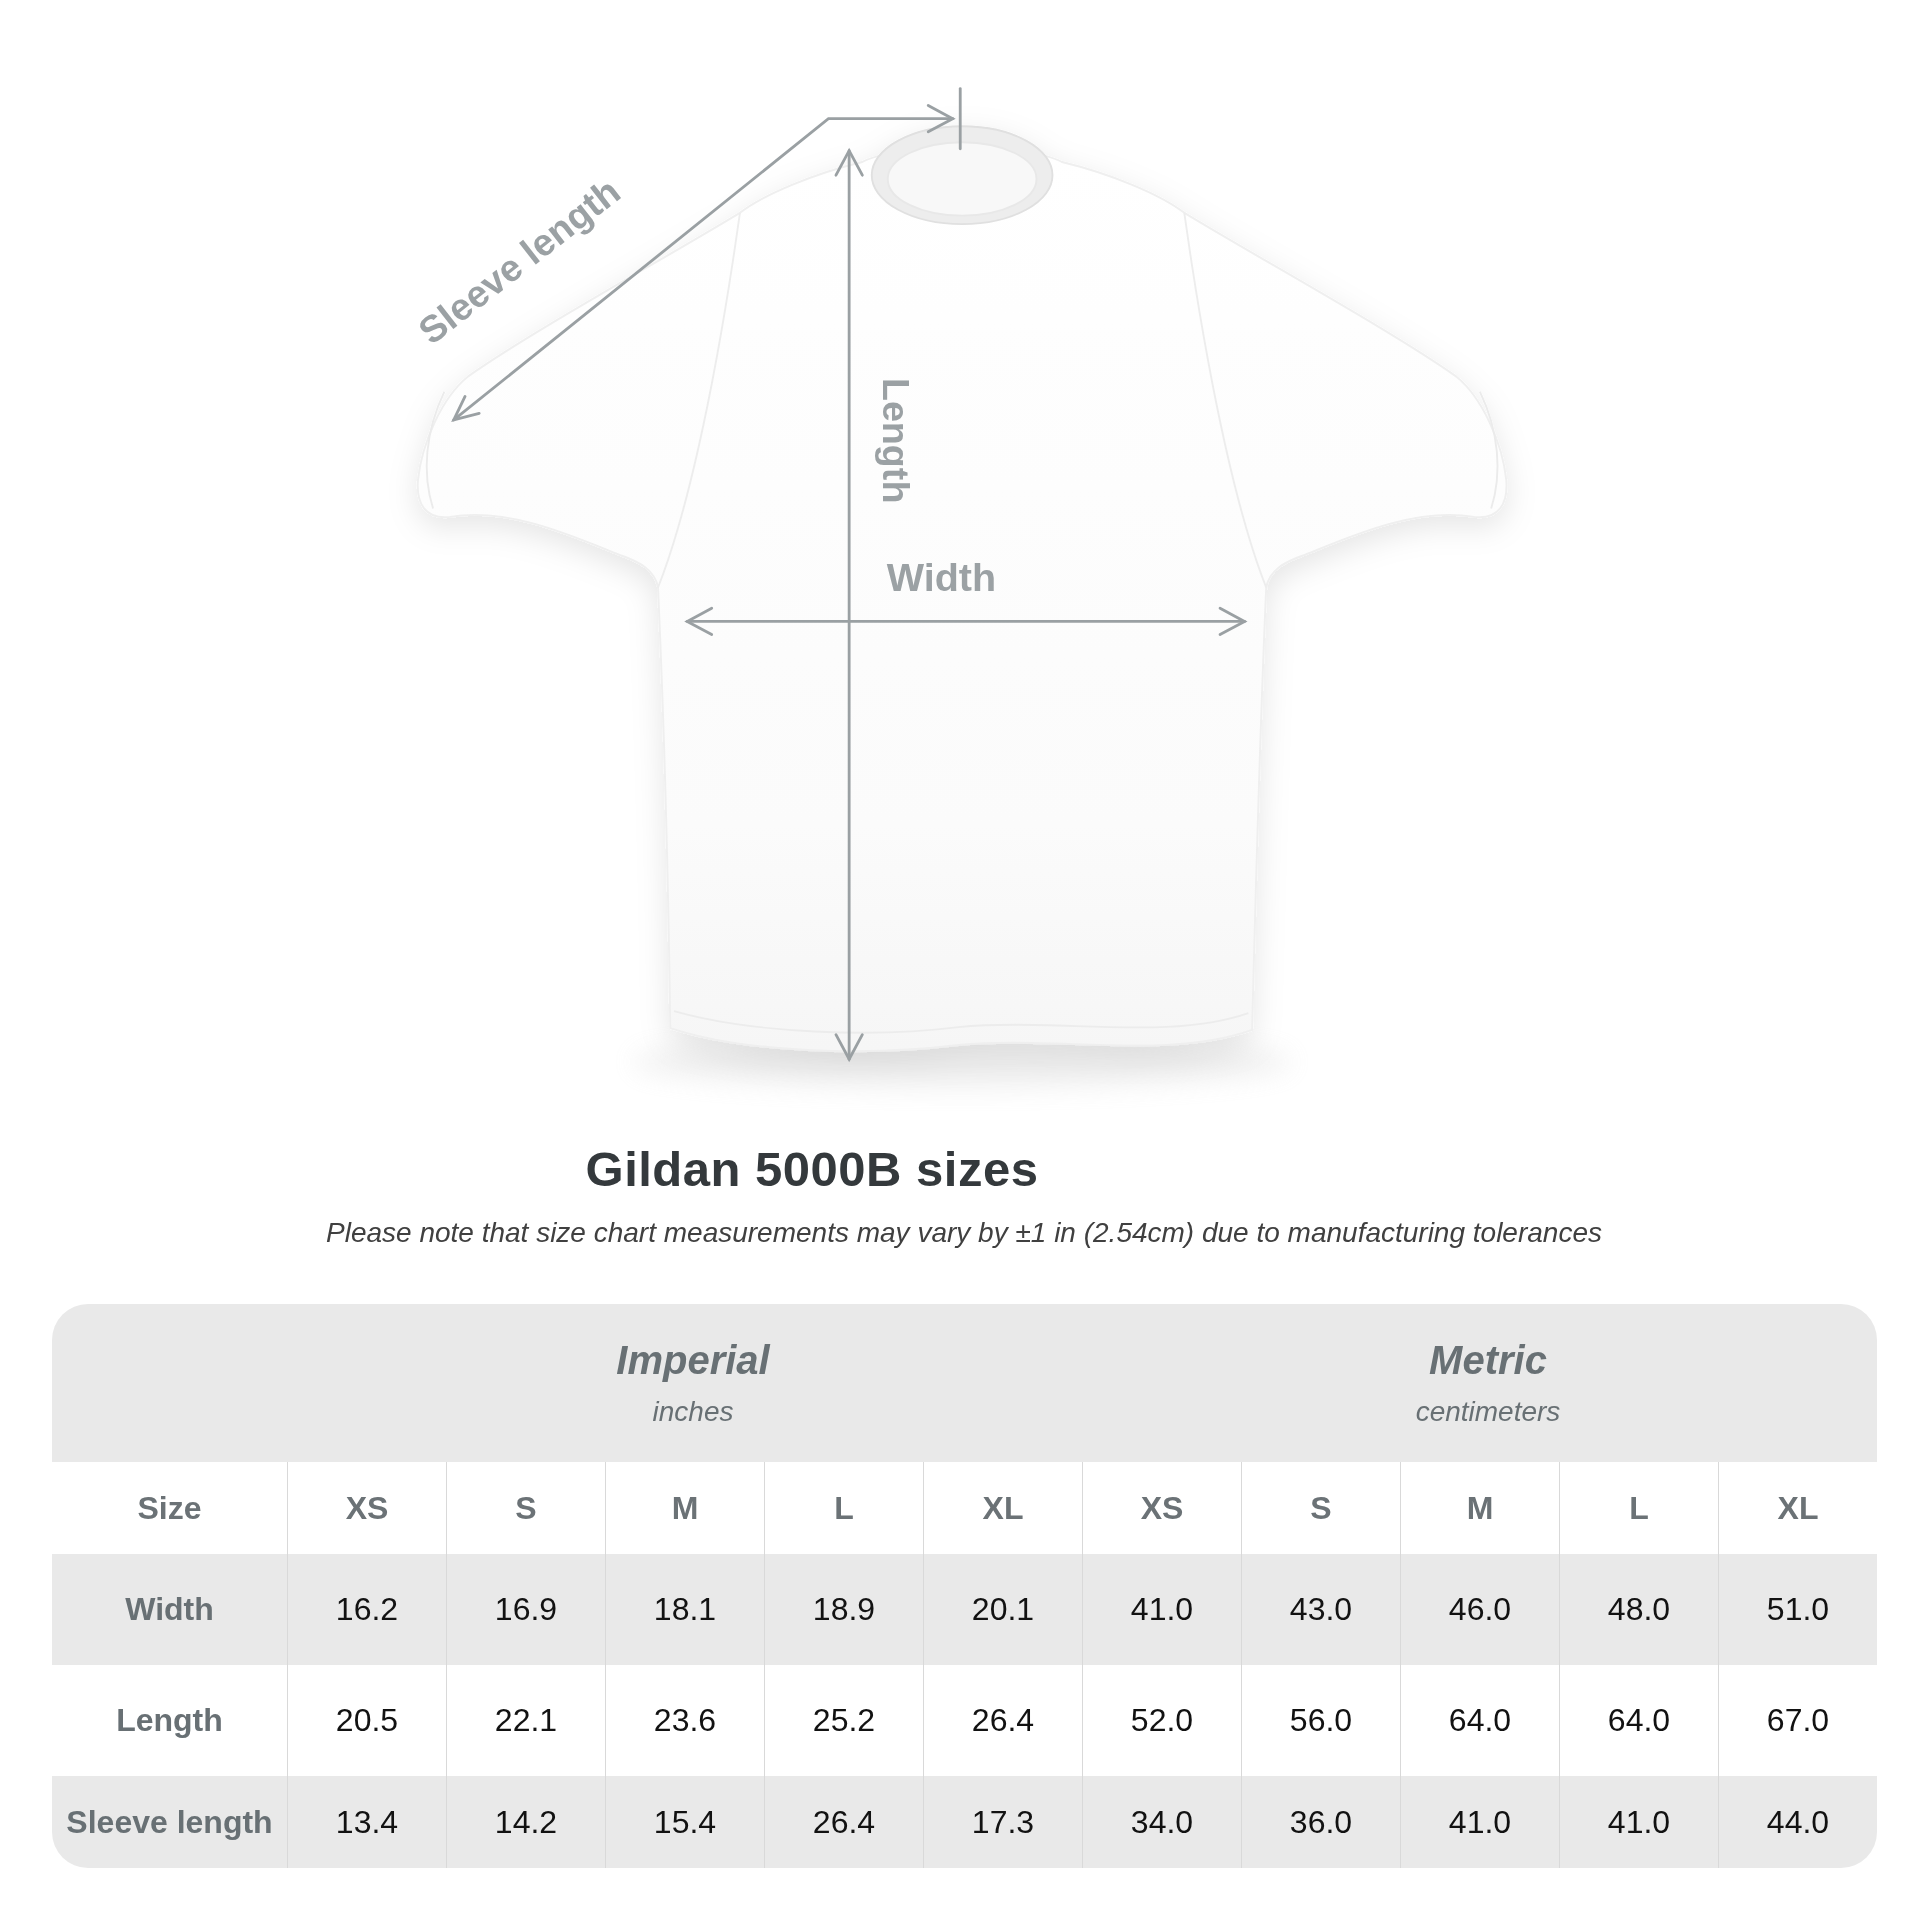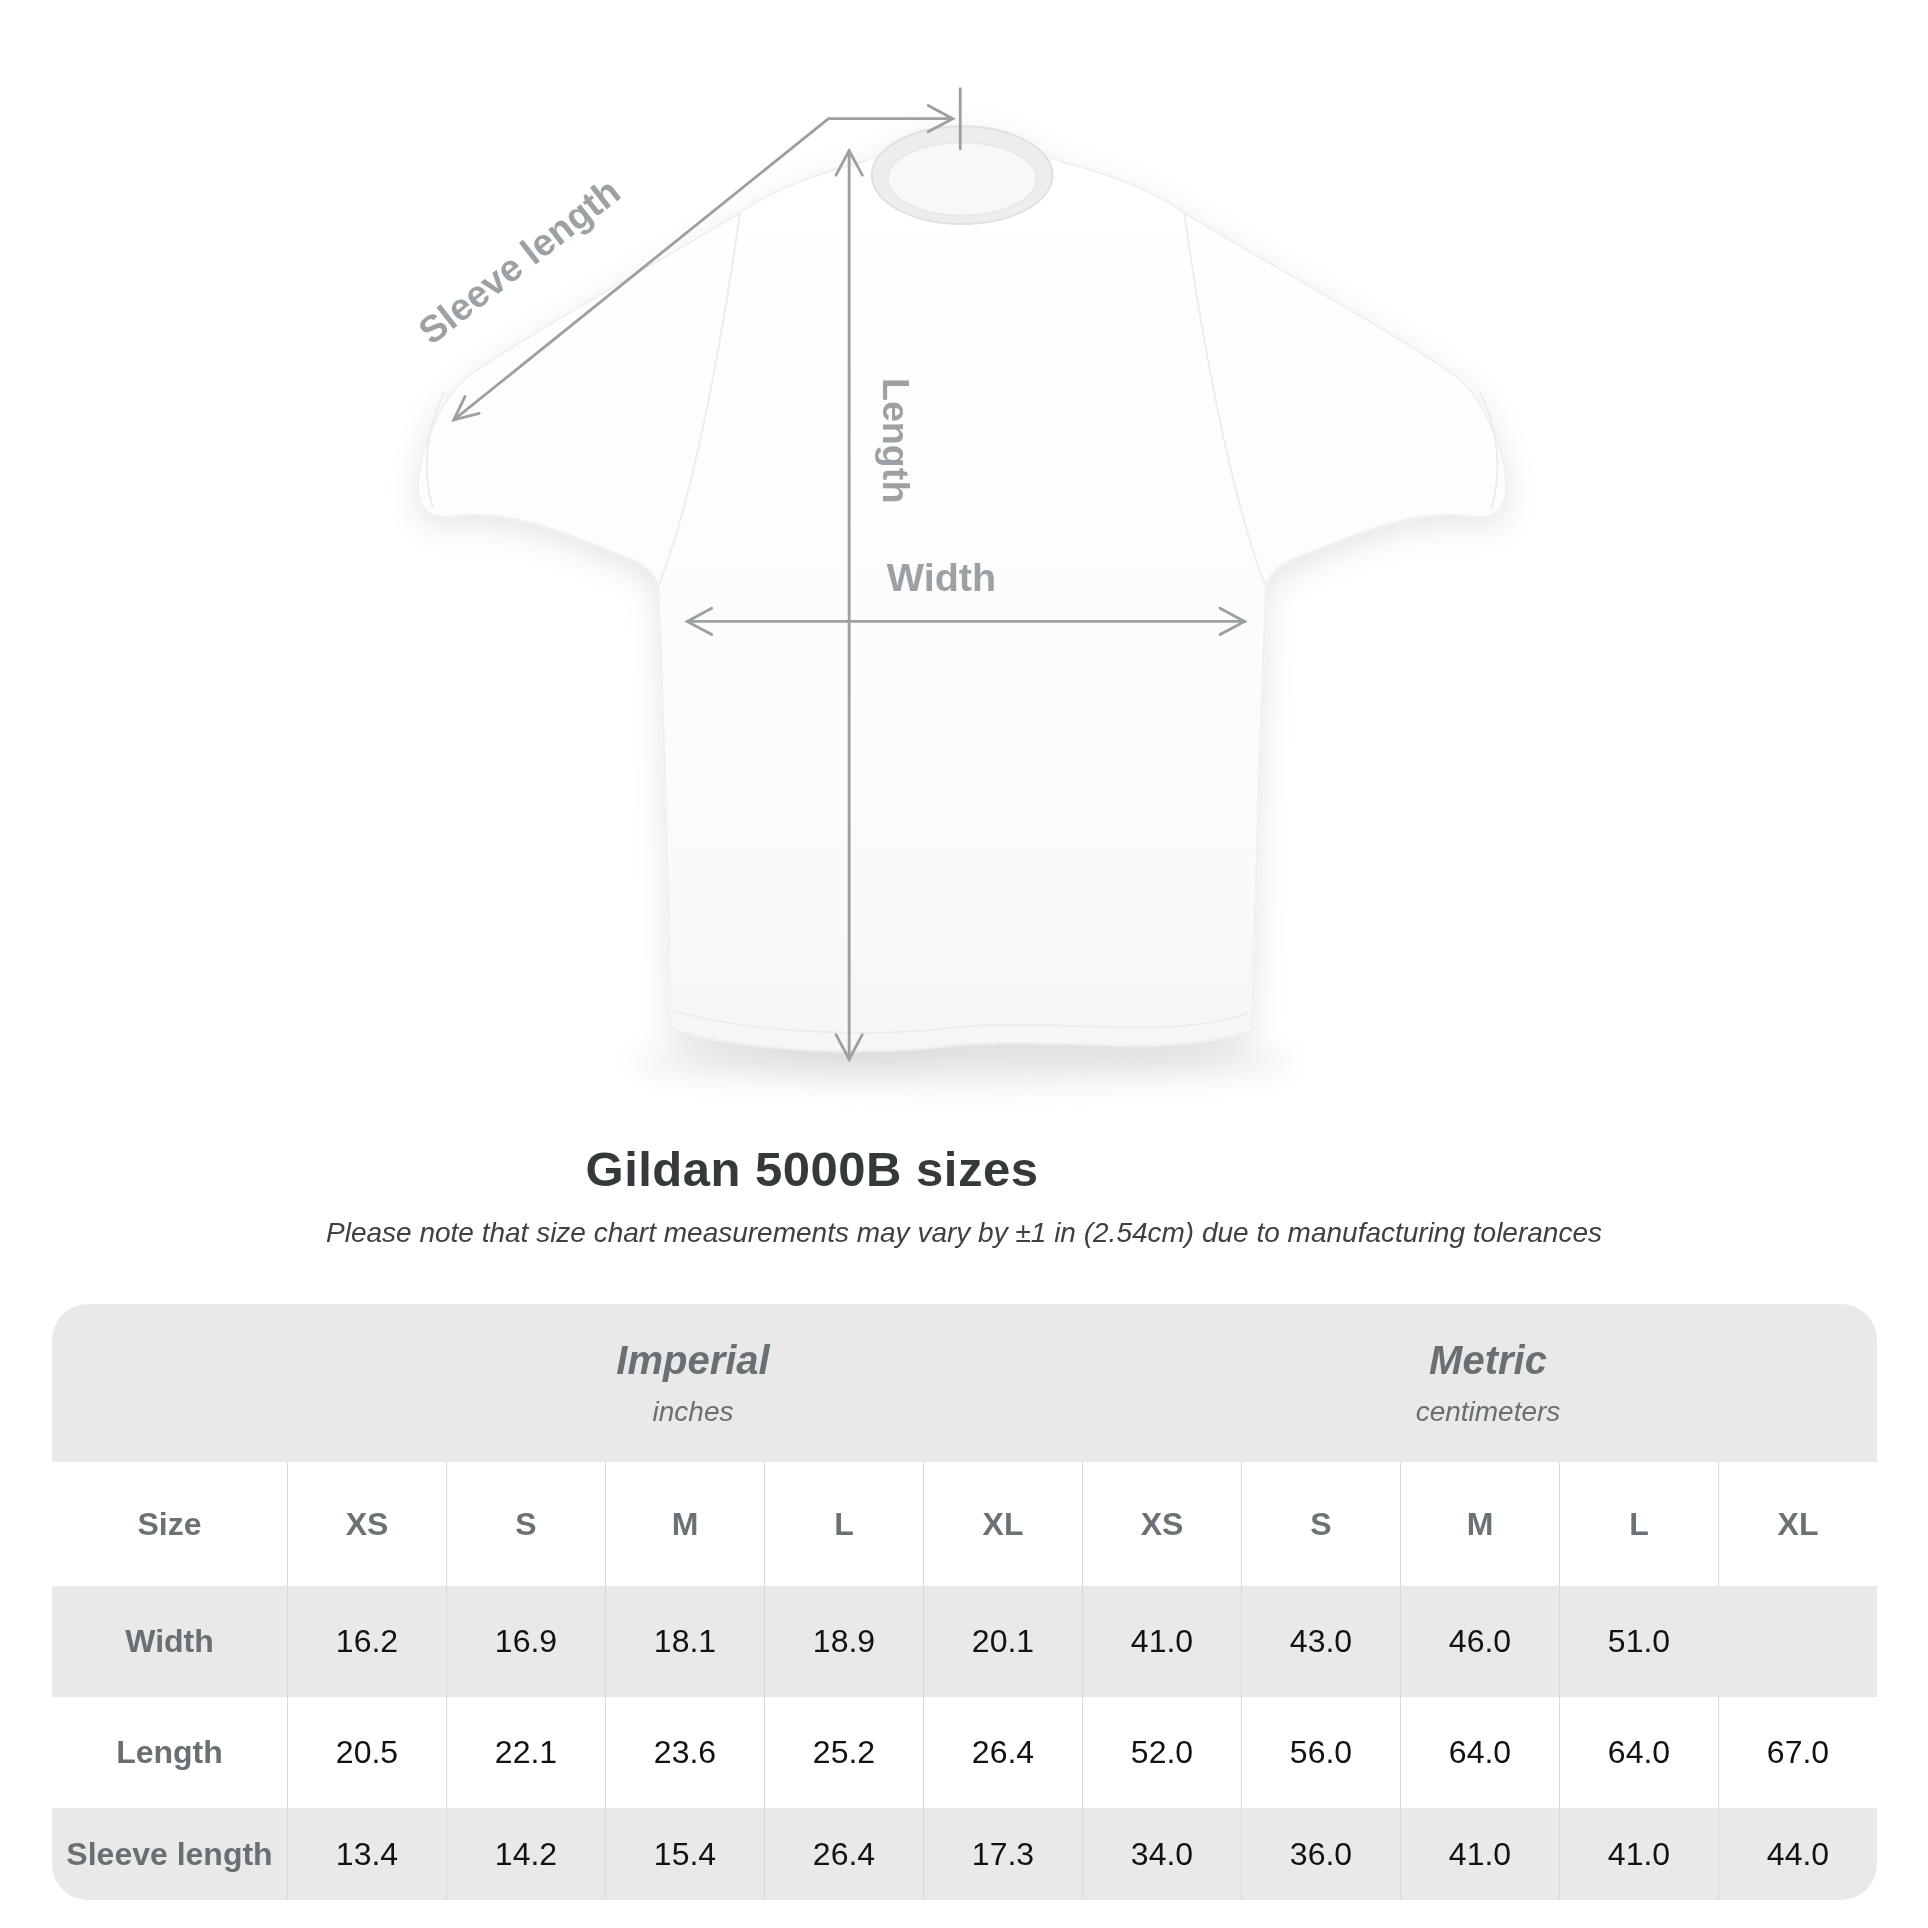--- a/index.html
+++ b/index.html
@@ -50,21 +50,21 @@
   .trow {
     display:grid; grid-template-columns:235px repeat(10,1fr);
     overflow:hidden;
   }
   .trow > div {
     display:flex; align-items:center; justify-content:center;
     text-align:center;
   }
   .trow > div + div { border-left:0.9px solid #d9d9d9; }
 
-  .header-row { height:124px; background:#ffffff; }
+  .header-row { height:92px; background:#ffffff; }
   .header-row > div { font-size:32px; font-weight:bold; color:#6b7276; }
 
   .data-row { height:111px; font-size:32px; color:#121212; }
   .data-row .row-label { font-weight:bold; color:#687074; }
   .row-gray  { background:#e9e9e9; }
   .row-white { background:#ffffff; }
   .last-row  { height:92px; border-radius:0 0 36px 36px; }
 </style>
 </head>
 <body>
@@ -178,20 +178,21 @@
   <div class="trow data-row row-gray">
     <div class="row-label">Width</div>
     <div>16.2</div>
     <div>16.9</div>
     <div>18.1</div>
     <div>18.9</div>
     <div>20.1</div>
     <div>41.0</div>
     <div>43.0</div>
     <div>46.0</div>
+    <div>48.0</div>
     <div>51.0</div>
   </div>
 
   <div class="trow data-row row-white">
     <div class="row-label">Length</div>
     <div>20.5</div>
     <div>22.1</div>
     <div>23.6</div>
     <div>25.2</div>
     <div>26.4</div>

